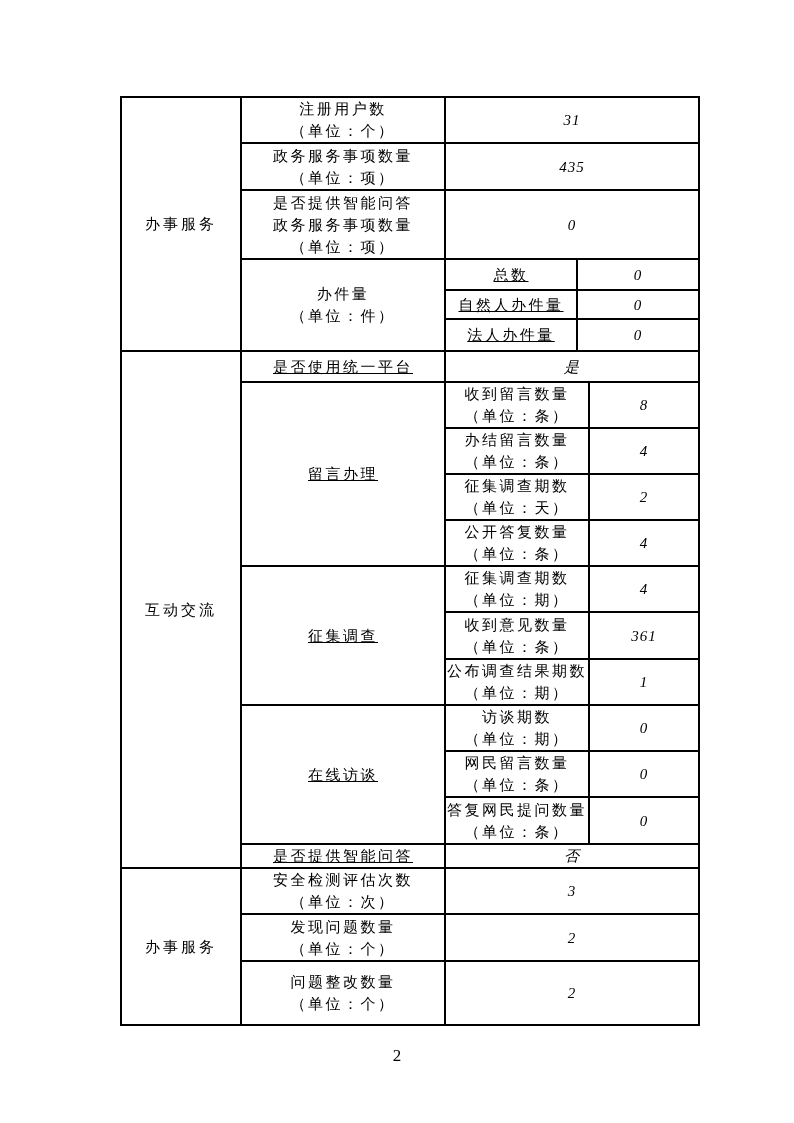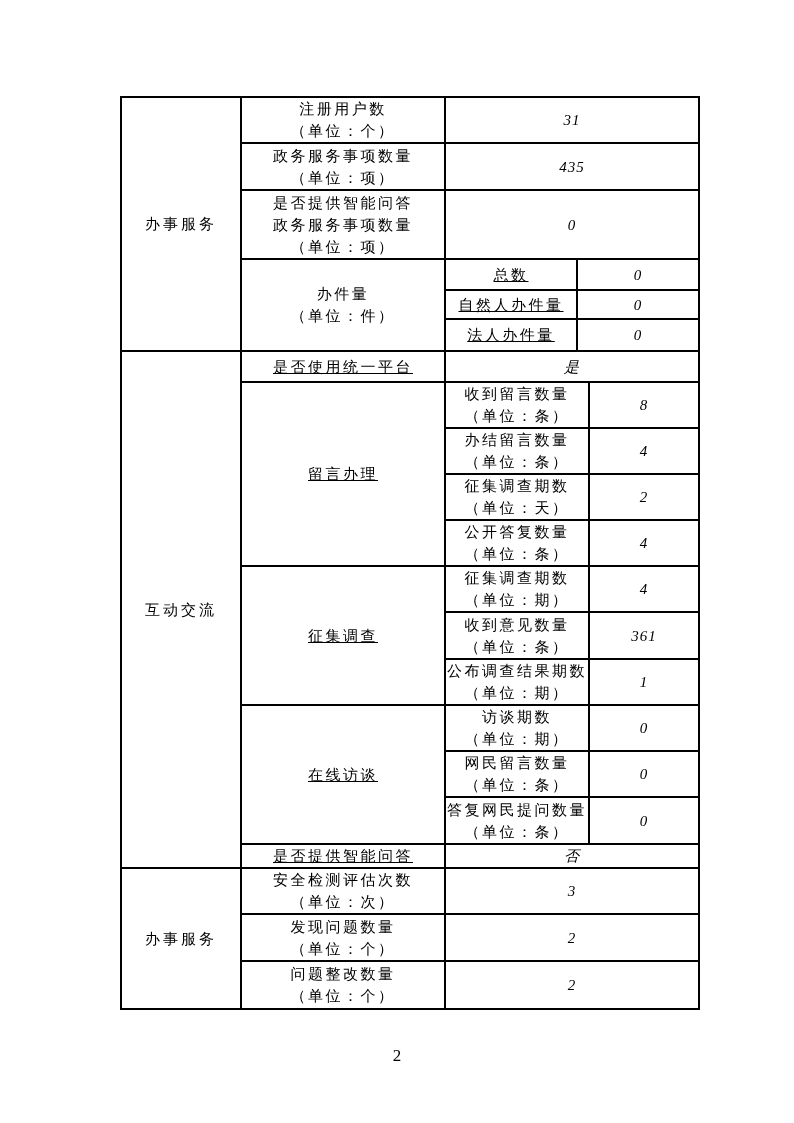--- a/index.html
+++ b/index.html
@@ -212,21 +212,21 @@
         </td>
         <td class="val" colspan="3">3</td>
       </tr>
       <tr style="height:47px">
         <td>
           <div class="lbl">发现问题数量</div>
           <div class="lbl">（单位：个）</div>
         </td>
         <td class="val" colspan="3">2</td>
       </tr>
-      <tr style="height:48px">
+      <tr style="height:64px">
         <td>
           <div class="lbl">问题整改数量</div>
           <div class="lbl">（单位：个）</div>
         </td>
         <td class="val" colspan="3">2</td>
       </tr>
     </tbody>
   </table>
 
   <div class="pagenum">2</div>

